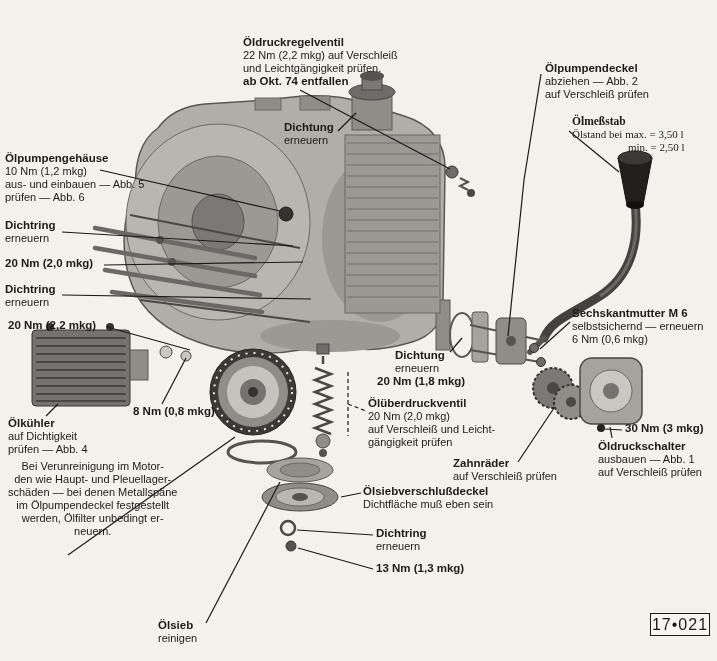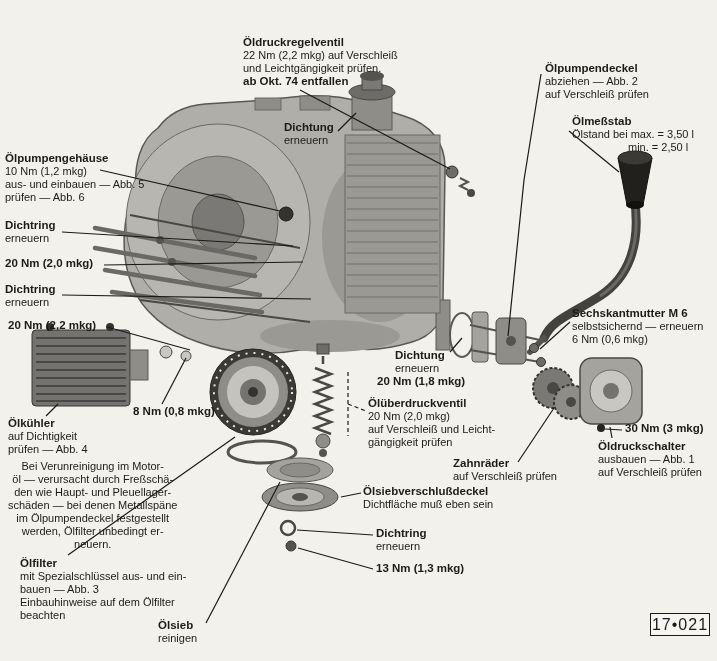--- a/index.html
+++ b/index.html
@@ -171,21 +171,21 @@
     <div class="ln">und Leichtgängigkeit prüfen.</div>
     <div class="tt">ab Okt. 74 entfallen</div>
   </div>
 
   <div class="lab" style="left:545px;top:62px;">
     <div class="tt">Ölpumpendeckel</div>
     <div class="ln">abziehen — Abb. 2</div>
     <div class="ln">auf Verschleiß prüfen</div>
   </div>
 
-  <div class="lab" style="left:572px;top:115px;">
+  <div class="lab" style="left:572px;top:115px;font-family:Liberation Serif, serif;">
     <div class="tt">Ölmeßstab</div>
     <div class="ln">Ölstand bei max. = 3,50 l</div>
     <div class="ln ind">min. = 2,50 l</div>
   </div>
 
   <div class="lab" style="left:284px;top:121px;">
     <div class="tt">Dichtung</div>
     <div class="ln">erneuern</div>
   </div>
 
@@ -231,21 +231,20 @@
   </div>
 
   <div class="lab" style="left:8px;top:417px;">
     <div class="tt">Ölkühler</div>
     <div class="ln">auf Dichtigkeit</div>
     <div class="ln">prüfen — Abb. 4</div>
   </div>
 
   <div class="lab" style="left:8px;top:460px;text-align:center;">
     <div class="ln">Bei Verunreinigung im Motor-</div>
-    <div class="ln">öl — verursacht durch Freßschä-</div>
     <div class="ln">den wie Haupt- und Pleuellager-</div>
     <div class="ln">schäden — bei denen Metallspäne</div>
     <div class="ln">im Ölpumpendeckel festgestellt</div>
     <div class="ln">werden, Ölfilter unbedingt er-</div>
     <div class="ln">neuern.</div>
   </div>
 
   <div class="lab" style="left:368px;top:397px;">
     <div class="tt">Ölüberdruckventil</div>
     <div class="ln">20 Nm (2,0 mkg)</div>
@@ -275,27 +274,20 @@
 
   <div class="lab" style="left:376px;top:527px;">
     <div class="tt">Dichtring</div>
     <div class="ln">erneuern</div>
   </div>
 
   <div class="lab" style="left:376px;top:562px;">
     <div class="tt">13 Nm (1,3 mkg)</div>
   </div>
 
-  <div class="lab" style="left:20px;top:557px;">
-    <div class="tt">Ölfilter</div>
-    <div class="ln">mit Spezialschlüssel aus- und ein-</div>
-    <div class="ln">bauen — Abb. 3</div>
-    <div class="ln">Einbauhinweise auf dem Ölfilter</div>
-    <div class="ln">beachten</div>
-  </div>
 
   <div class="lab" style="left:158px;top:619px;">
     <div class="tt">Ölsieb</div>
     <div class="ln">reinigen</div>
   </div>
 
   <div id="figbox">
     <span>17•021</span>
   </div>
 

